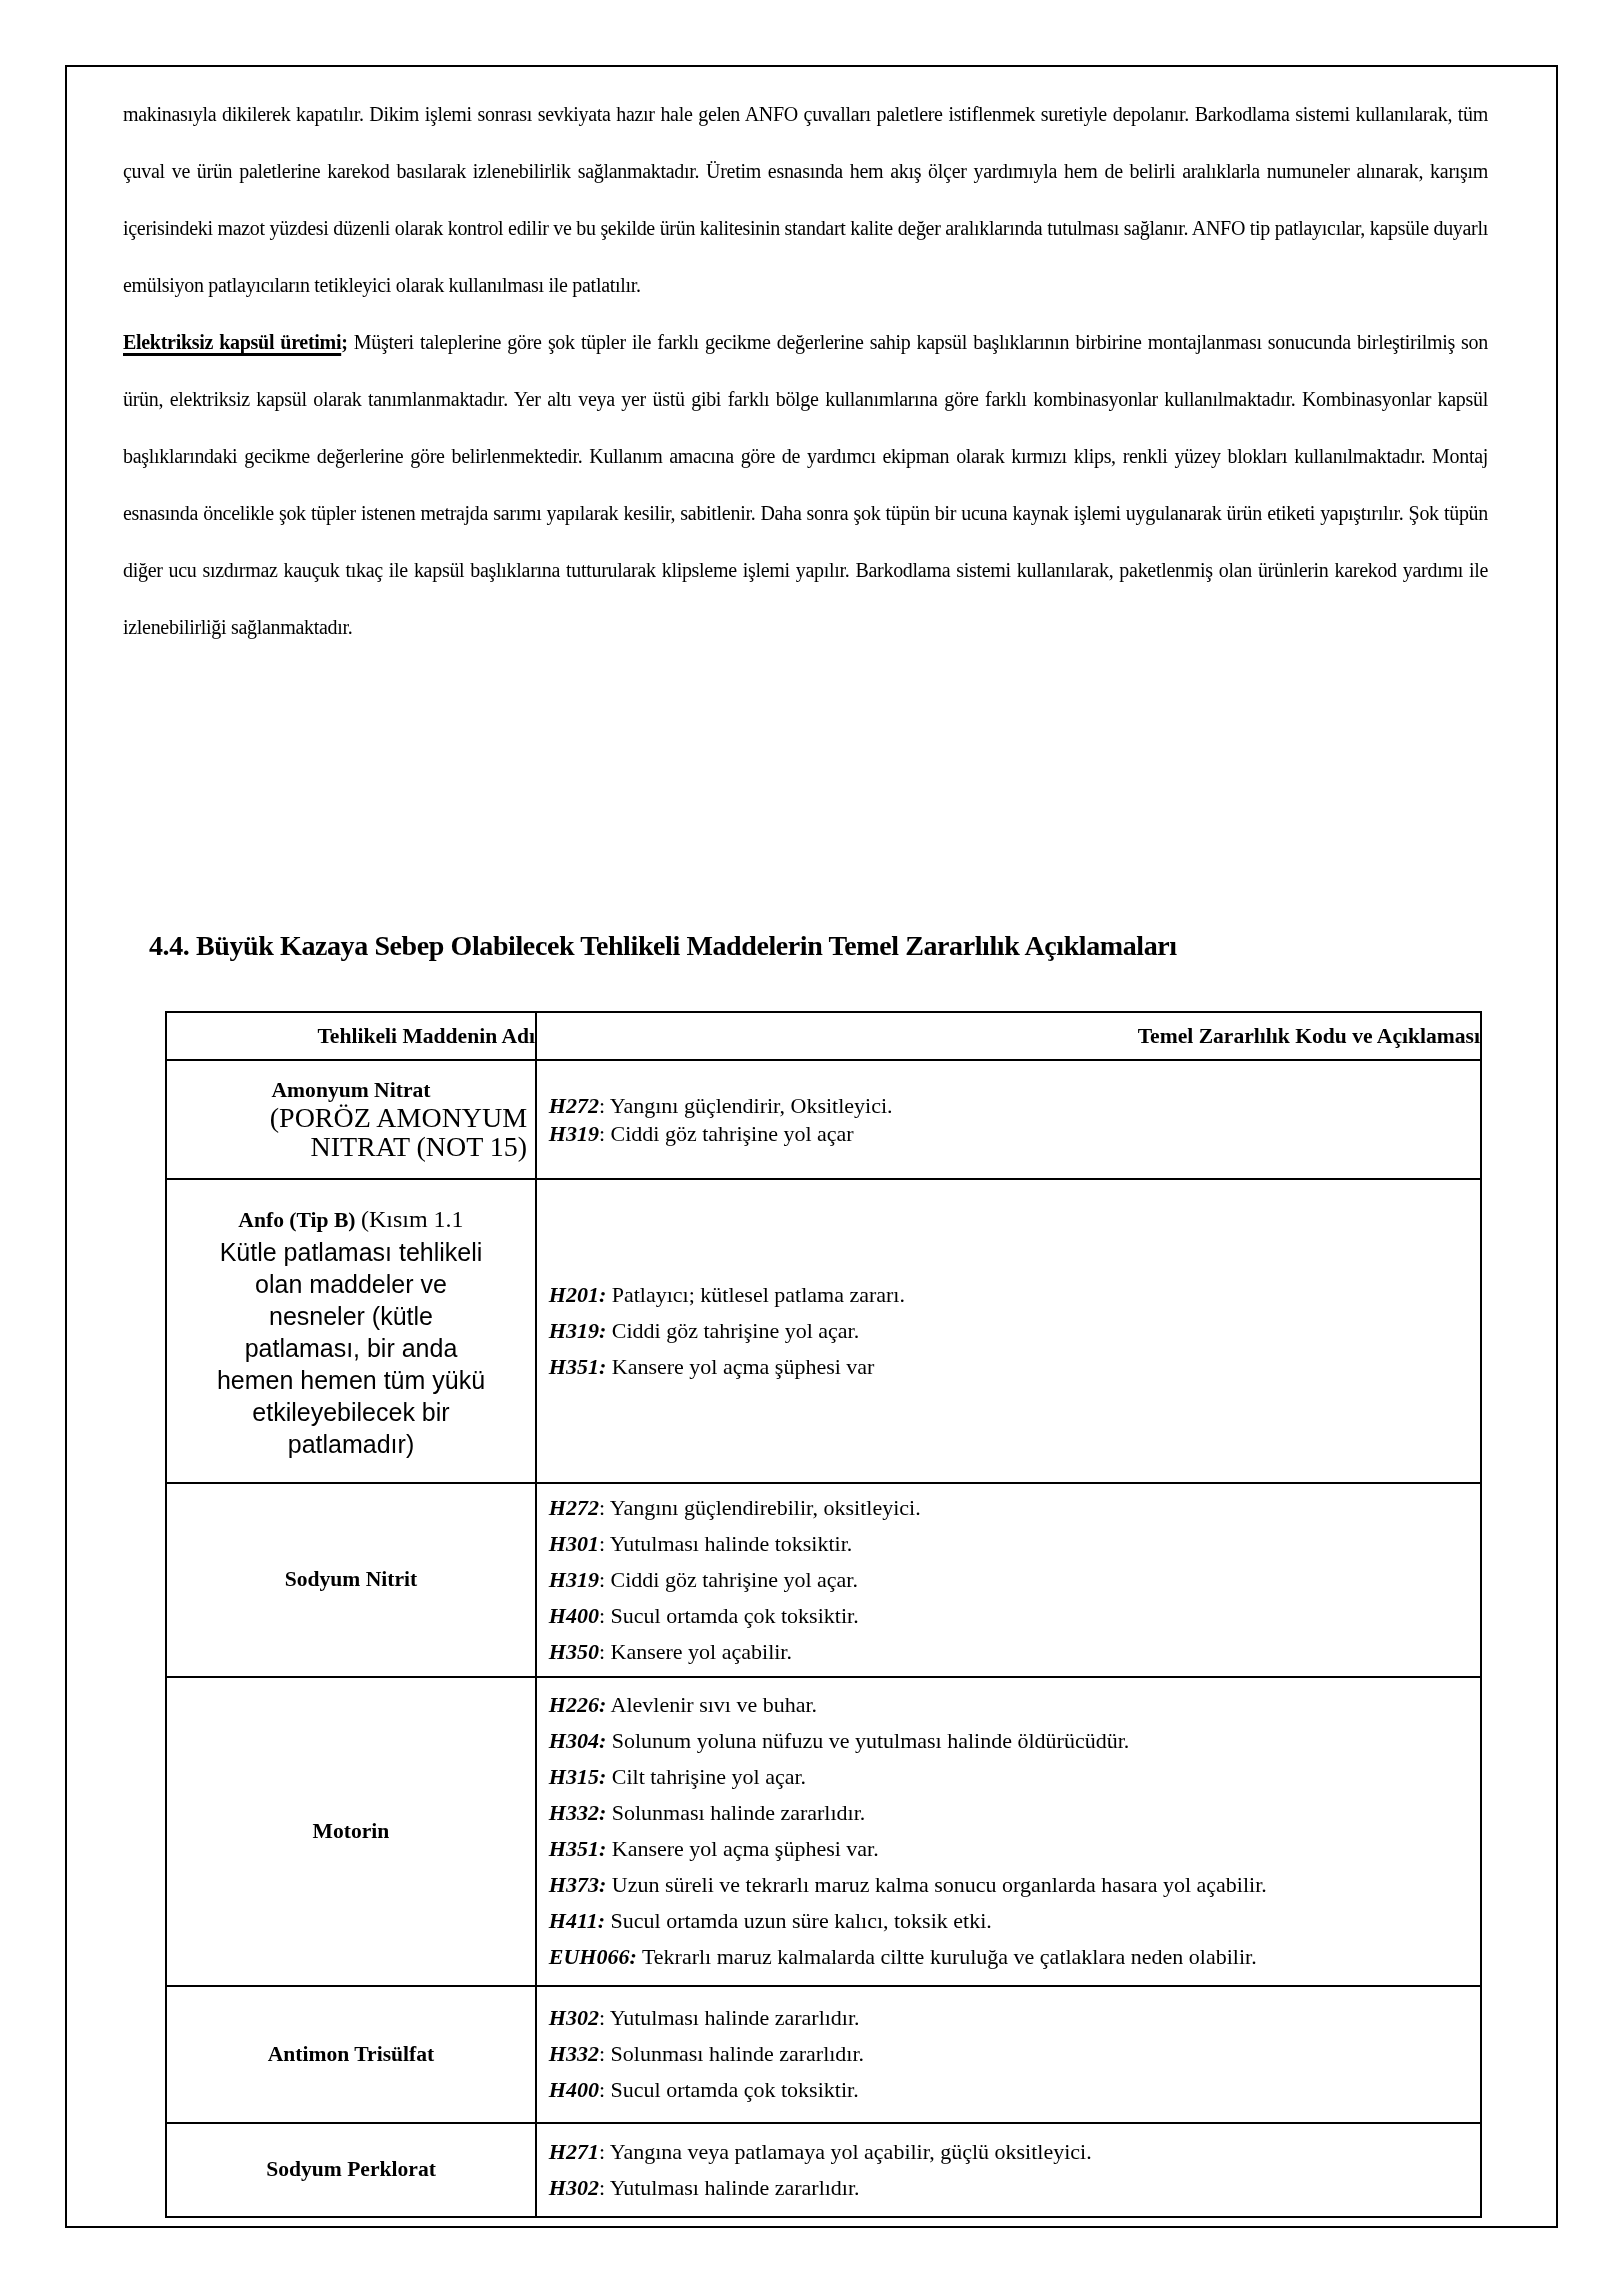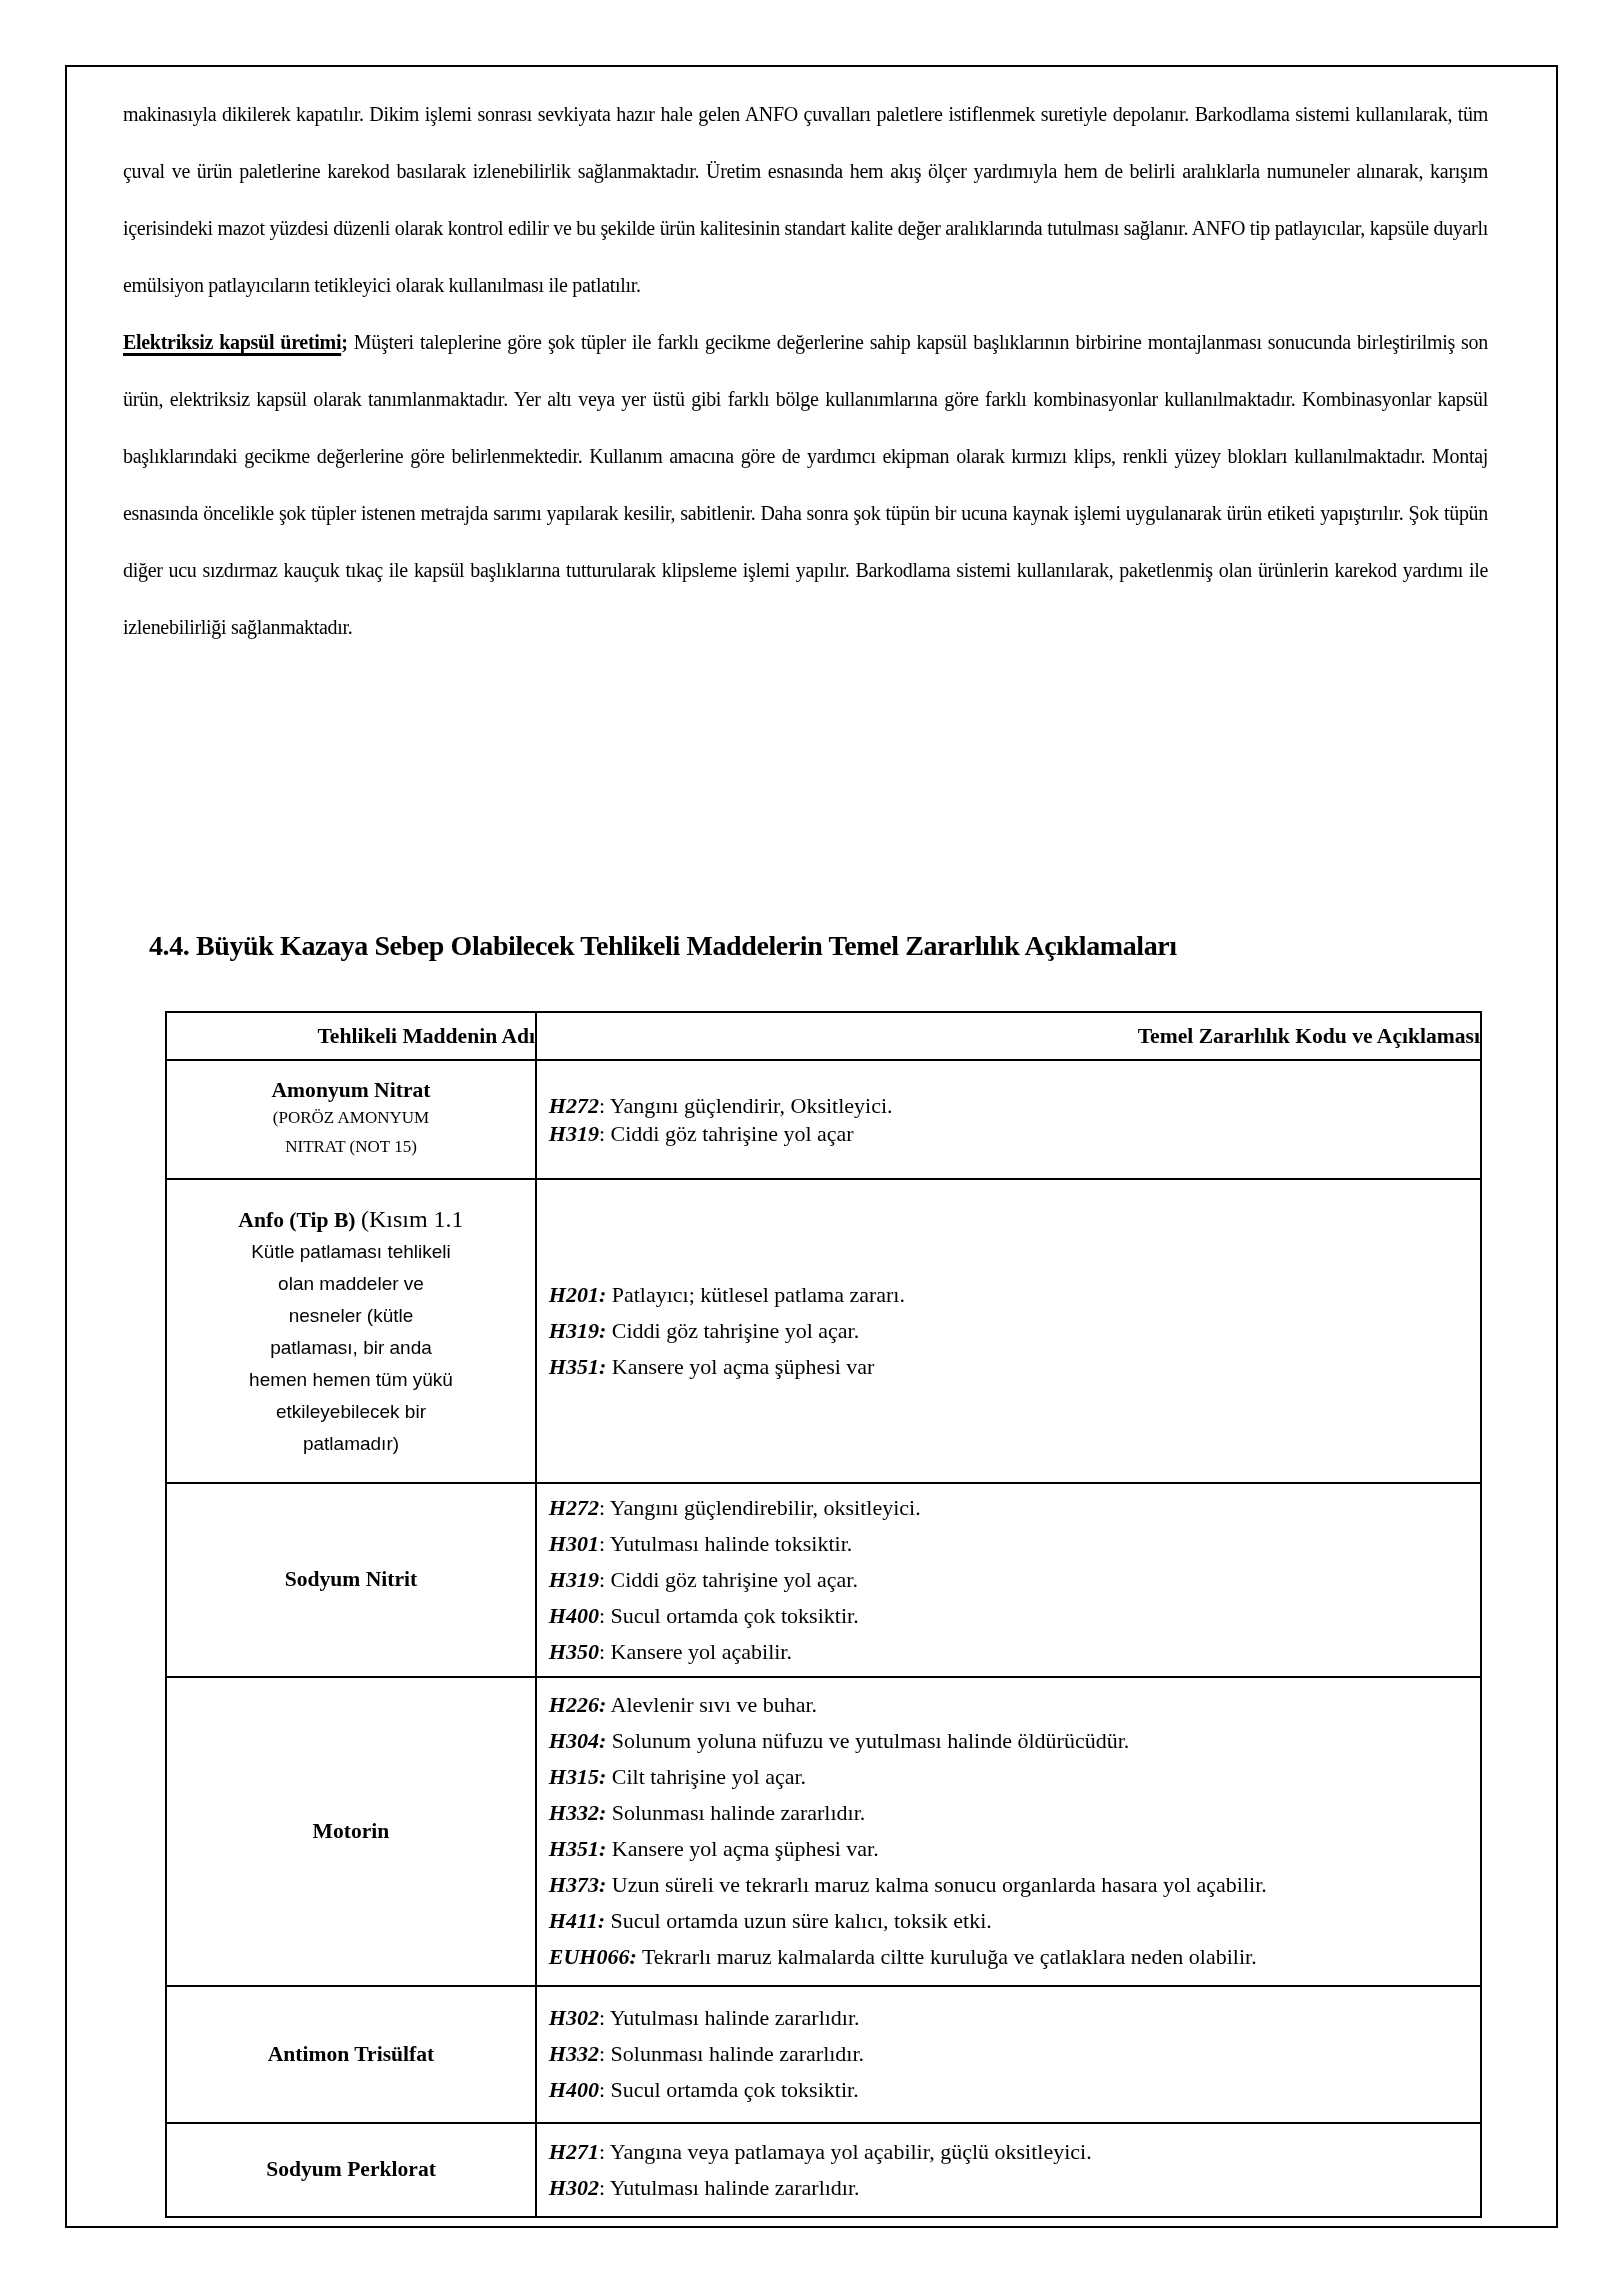--- a/index.html
+++ b/index.html
@@ -15,22 +15,22 @@
     .section-heading { position: absolute; left: 149px; top: 930px; font-size: 28px; font-weight: bold;
                        white-space: nowrap; letter-spacing: -0.4px; }
     .hazard-table { position: absolute; left: 165px; top: 1011px; width: 1317px;
                     border-collapse: collapse; table-layout: fixed; }
     .hazard-table th, .hazard-table td { border: 2.5px solid #000; padding: 0; vertical-align: middle; }
     .hazard-table th { font-size: 21.6px; font-weight: bold; height: 46px; text-align: right; }
     .col-name { width: 370px; }
     .name-cell { text-align: center; font-size: 21.6px; padding: 3.9px 7.8px !important; margin-left: 45px; }
     .name-bold { font-weight: bold; }
     .name-serif-reg { font-weight: normal; font-size: 24px; }
-    .name-sans { font-family: "Liberation Sans", "DejaVu Sans", sans-serif; font-size: 19px; line-height: 32px; display: block; }
-    .name-serif-block { font-size: 17px; line-height: 29px; display: block; }
+    .name-sans { font-family: "Liberation Sans", "DejaVu Sans", sans-serif; font-size: 25px; line-height: 32px; display: block; }
+    .name-serif-block { font-size: 28px; line-height: 29px; display: block; text-align: right; }
     .codes-cell { padding: 5.9px 11.8px !important; font-size: 22px; }
     .code-line { display: block; line-height: 36px; white-space: nowrap; }
     .code-line.tight { line-height: 28px; }
     .code-id { font-weight: bold; font-style: italic; }
     .row-amonyum { height: 119px; }
     .row-anfo { height: 304px; }
     .row-nitrit { height: 192px; }
     .row-motorin { height: 309px; }
     .row-antimon { height: 137px; }
     .row-perklorat { height: 94px; }

